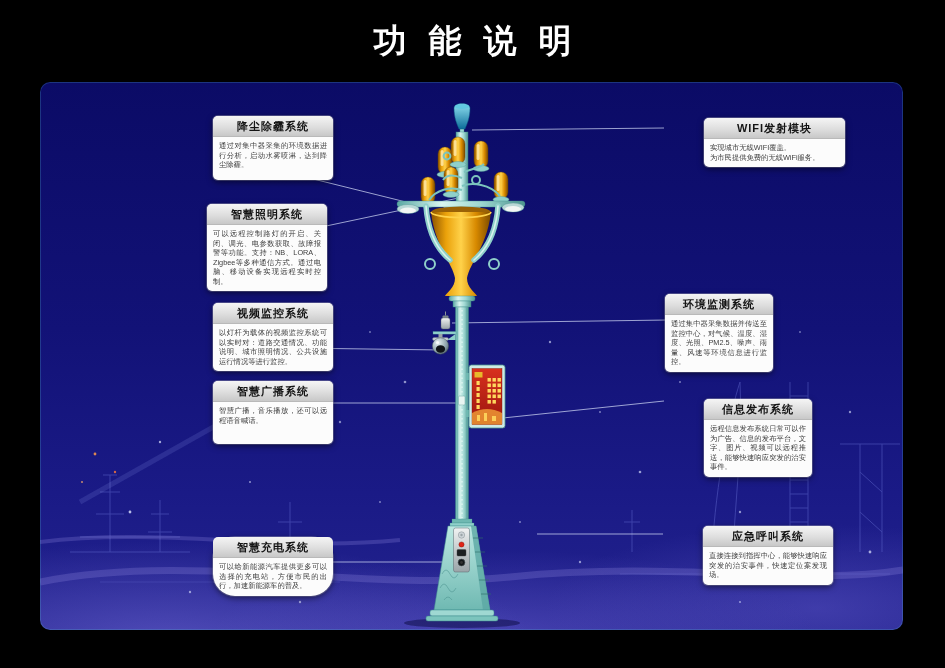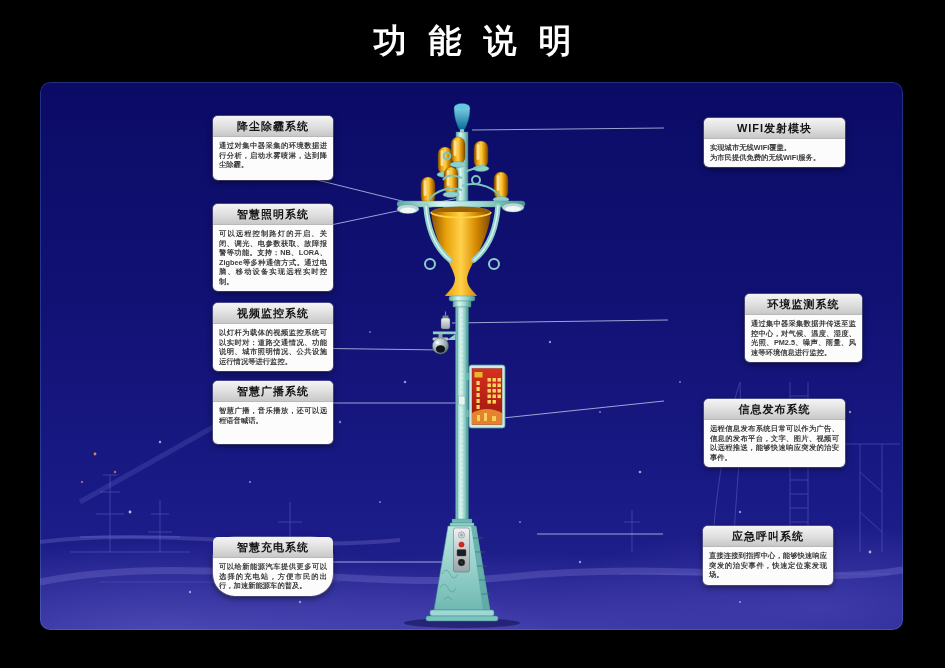--- a/index.html
+++ b/index.html
@@ -17,21 +17,21 @@
       linear-gradient(180deg,#0b0b66 0%,#121277 45%,#1a1a86 75%,#23238e 100%);
     box-shadow:inset 0 0 0 1px rgba(90,200,220,.22);}
   #panel svg{position:absolute;left:0;top:0;}
   .callout{position:absolute;background:#fcfcfc;border-radius:5px;width:120px;
     box-shadow:0 2px 6px rgba(0,0,0,.55), 0 0 0 1px rgba(255,255,255,.28);margin-left:40px;}
   .callout-title{font-size:11px;font-weight:bold;text-align:center;color:#141414;
     letter-spacing:1px;padding:3px 0 2px;border-radius:5px 5px 0 0;
     background:linear-gradient(180deg,#f5f5f5 0%,#dedede 55%,#c8c8c8 100%);
     border-bottom:1px solid #b9b9b9;}
   .callout-body{font-size:7.3px;line-height:9.5px;color:#3c3c3c;padding:4px 6px 5px;
-    text-align:justify;white-space:pre-line;font-weight:700;}
+    text-align:justify;white-space:pre-line;font-weight:400;}
 </style>
 </head>
 <body>
 
 <div id="stage">
 
   <div id="page-title">功能说明</div>
 
   <div id="panel">
     <svg width="863" height="548" viewBox="0 0 863 548">
@@ -271,21 +271,21 @@
           </g>
         </g>
       </g>
     </svg>
   </div>
 
   <div class="callout" style="left:173px;top:116px;min-height:64px;">
     <div class="callout-title">降尘除霾系统</div>
     <div class="callout-body">通过对集中器采集的环境数据进行分析，启动水雾喷淋，达到降尘除霾。</div>
   </div>
-  <div class="callout" style="left:173px;top:204px;min-height:68px;">
+  <div class="callout" style="left:167px;top:204px;min-height:68px;">
     <div class="callout-title">智慧照明系统</div>
     <div class="callout-body">可以远程控制路灯的开启、关闭、调光、电参数获取、故障报警等功能。支持：NB、LORA、Zigbee等多种通信方式。通过电脑、移动设备实现远程实时控制。</div>
   </div>
   <div class="callout" style="left:173px;top:303px;min-height:65px;">
     <div class="callout-title">视频监控系统</div>
     <div class="callout-body">以灯杆为载体的视频监控系统可以实时对：道路交通情况、功能说明、城市照明情况、公共设施运行情况等进行监控。</div>
   </div>
   <div class="callout" style="left:173px;top:381px;min-height:63px;">
     <div class="callout-title">智慧广播系统</div>
     <div class="callout-body">智慧广播，音乐播放，还可以远程语音喊话。</div>
@@ -293,25 +293,25 @@
   <div class="callout" style="left:173px;top:537px;min-height:54px;border-radius:22px;">
     <div class="callout-title">智慧充电系统</div>
     <div class="callout-body">可以给新能源汽车提供更多可以选择的充电站，方便市民的出行，加速新能源车的普及。</div>
   </div>
 
   <div class="callout" style="left:664px;top:118px;width:141px;min-height:48px;">
     <div class="callout-title">WIFI发射模块</div>
     <div class="callout-body">实现城市无线WIFI覆盖。
 为市民提供免费的无线WiFi服务。</div>
   </div>
-  <div class="callout" style="left:705px;top:294px;width:117px;min-height:64px;">
+  <div class="callout" style="left:625px;top:294px;width:108px;min-height:64px;">
     <div class="callout-title">环境监测系统</div>
     <div class="callout-body">通过集中器采集数据并传送至监控中心，对气候、温度、湿度、光照、PM2.5、噪声、雨量、风速等环境信息进行监控。</div>
   </div>
-  <div class="callout" style="left:664px;top:399px;width:141px;min-height:56px;">
+  <div class="callout" style="left:664px;top:399px;width:108px;min-height:56px;">
     <div class="callout-title">信息发布系统</div>
     <div class="callout-body">远程信息发布系统日常可以作为广告、信息的发布平台，文字、图片、视频可以远程推送，能够快速响应突发的治安事件。</div>
   </div>
   <div class="callout" style="left:663px;top:526px;width:130px;min-height:52px;">
     <div class="callout-title">应急呼叫系统</div>
     <div class="callout-body">直接连接到指挥中心，能够快速响应突发的治安事件，快速定位案发现场。</div>
   </div>
 
 </div>
 

